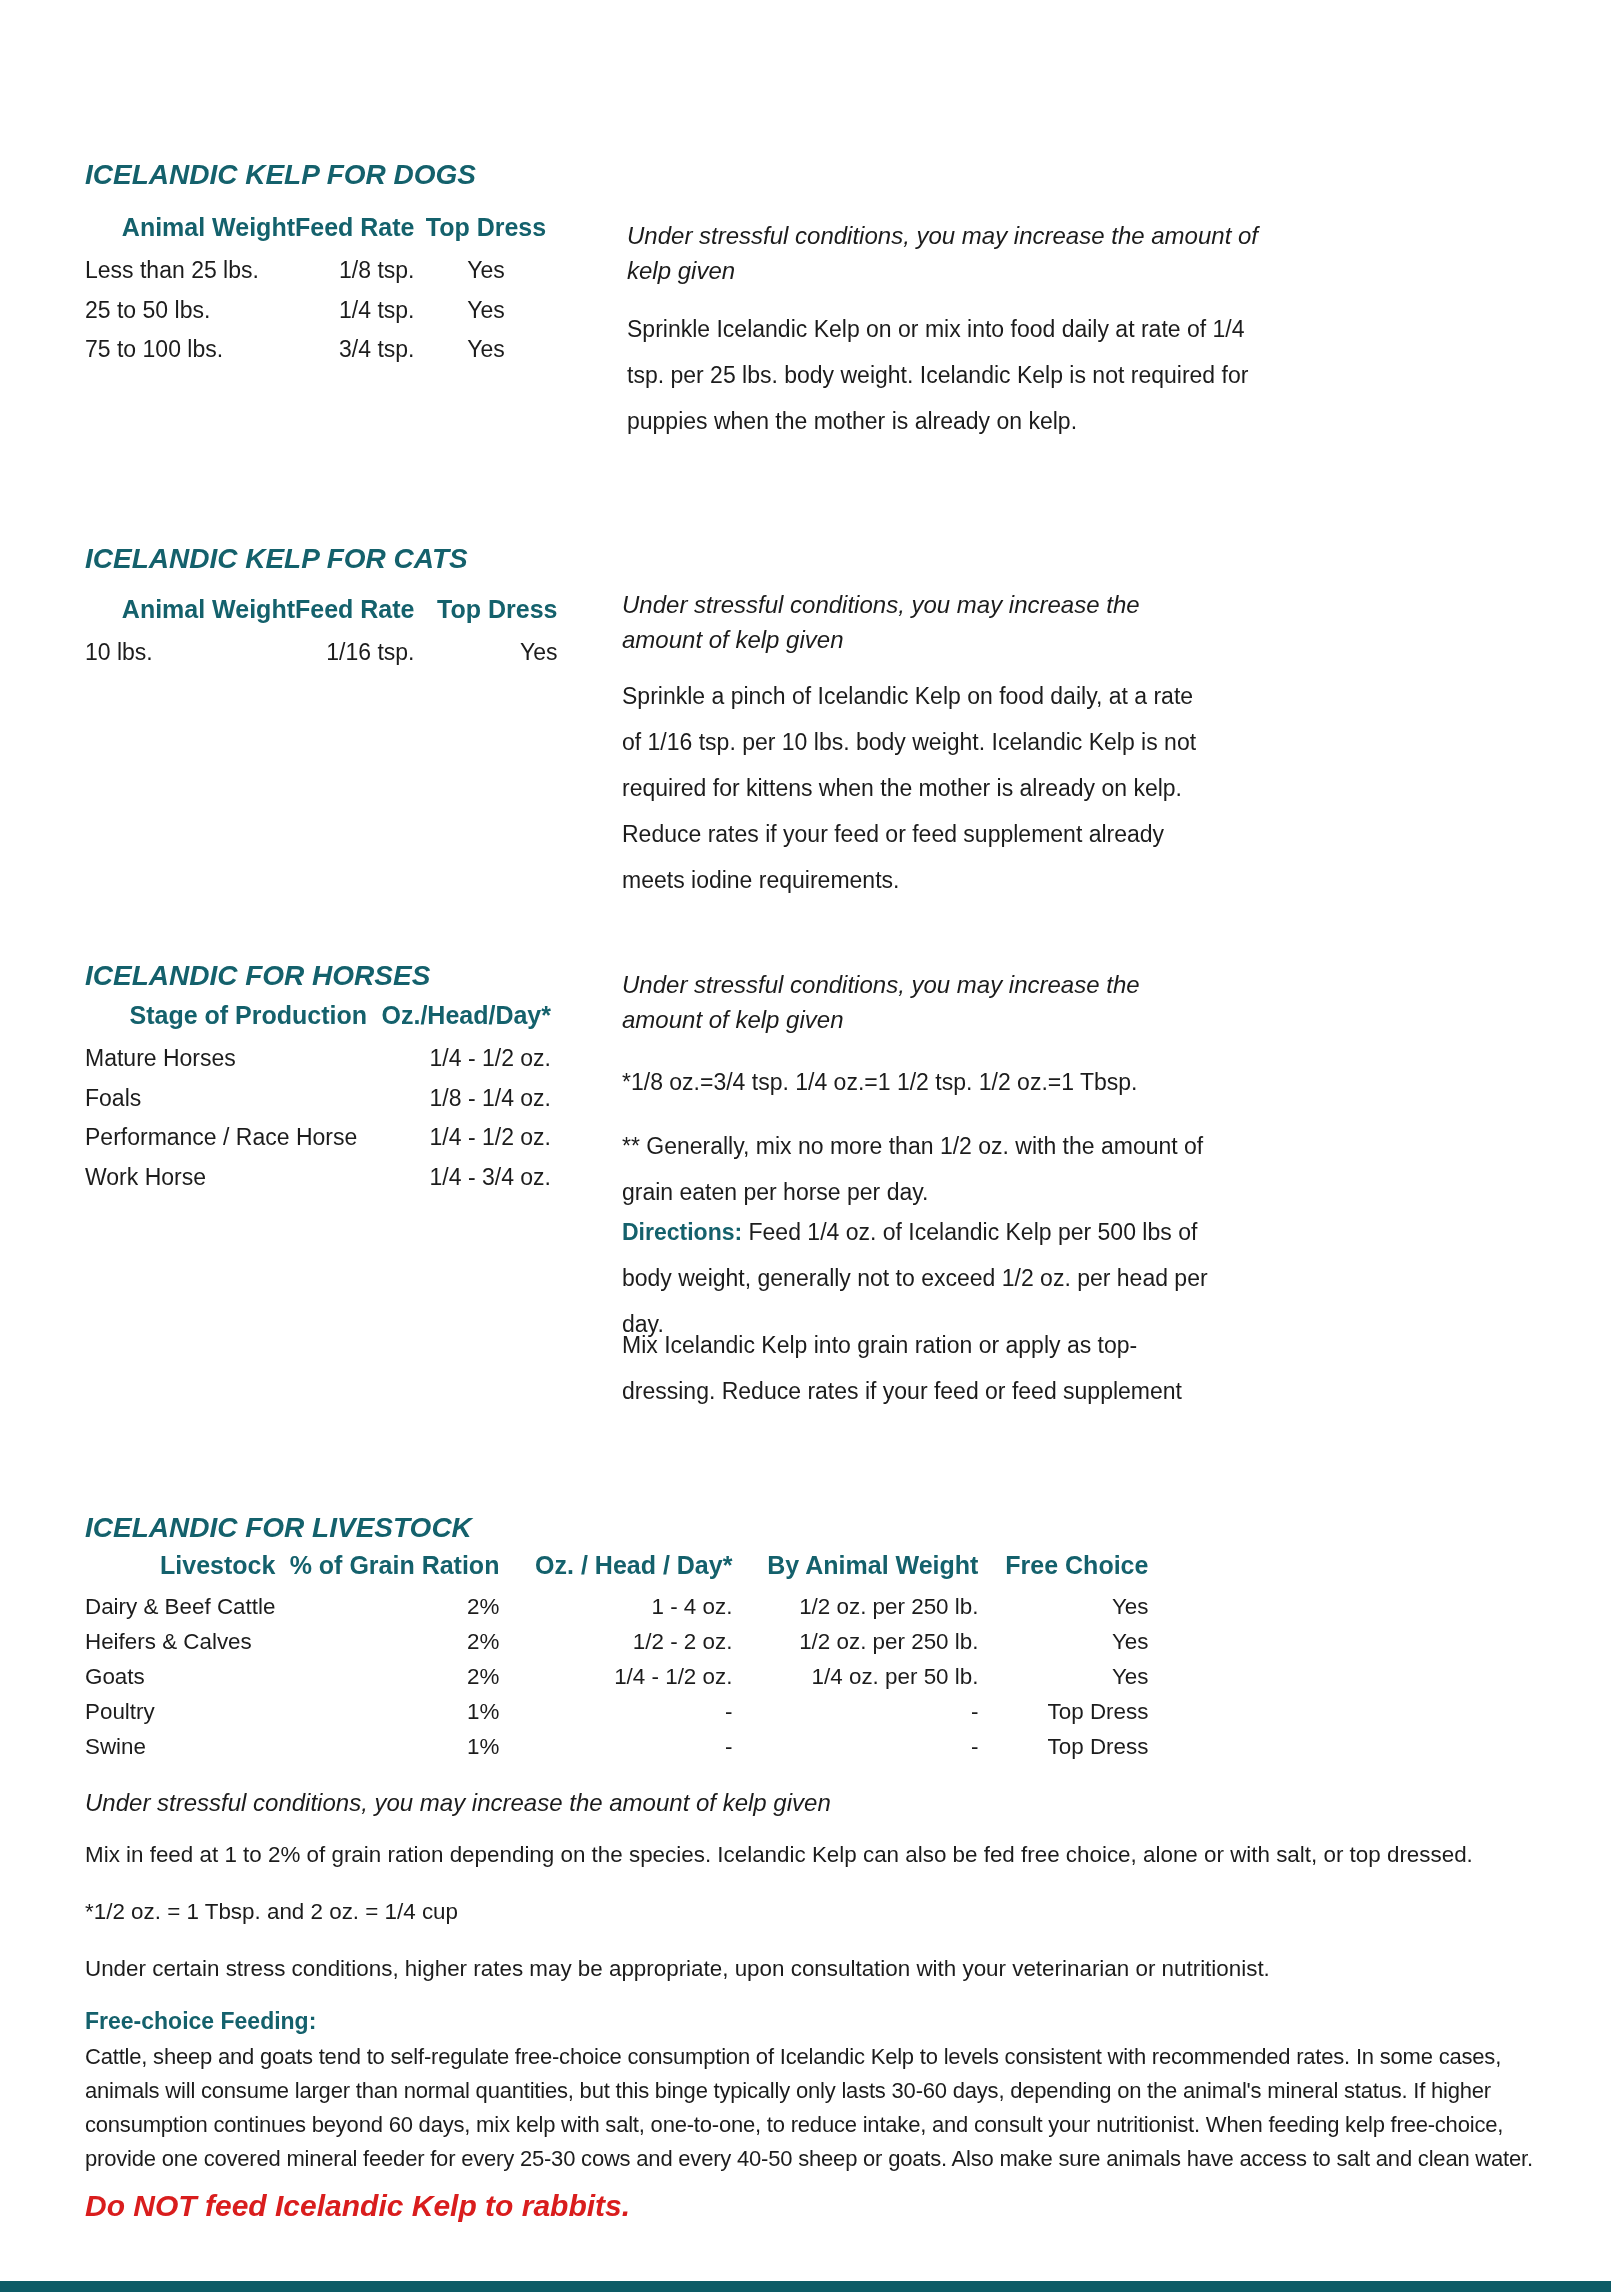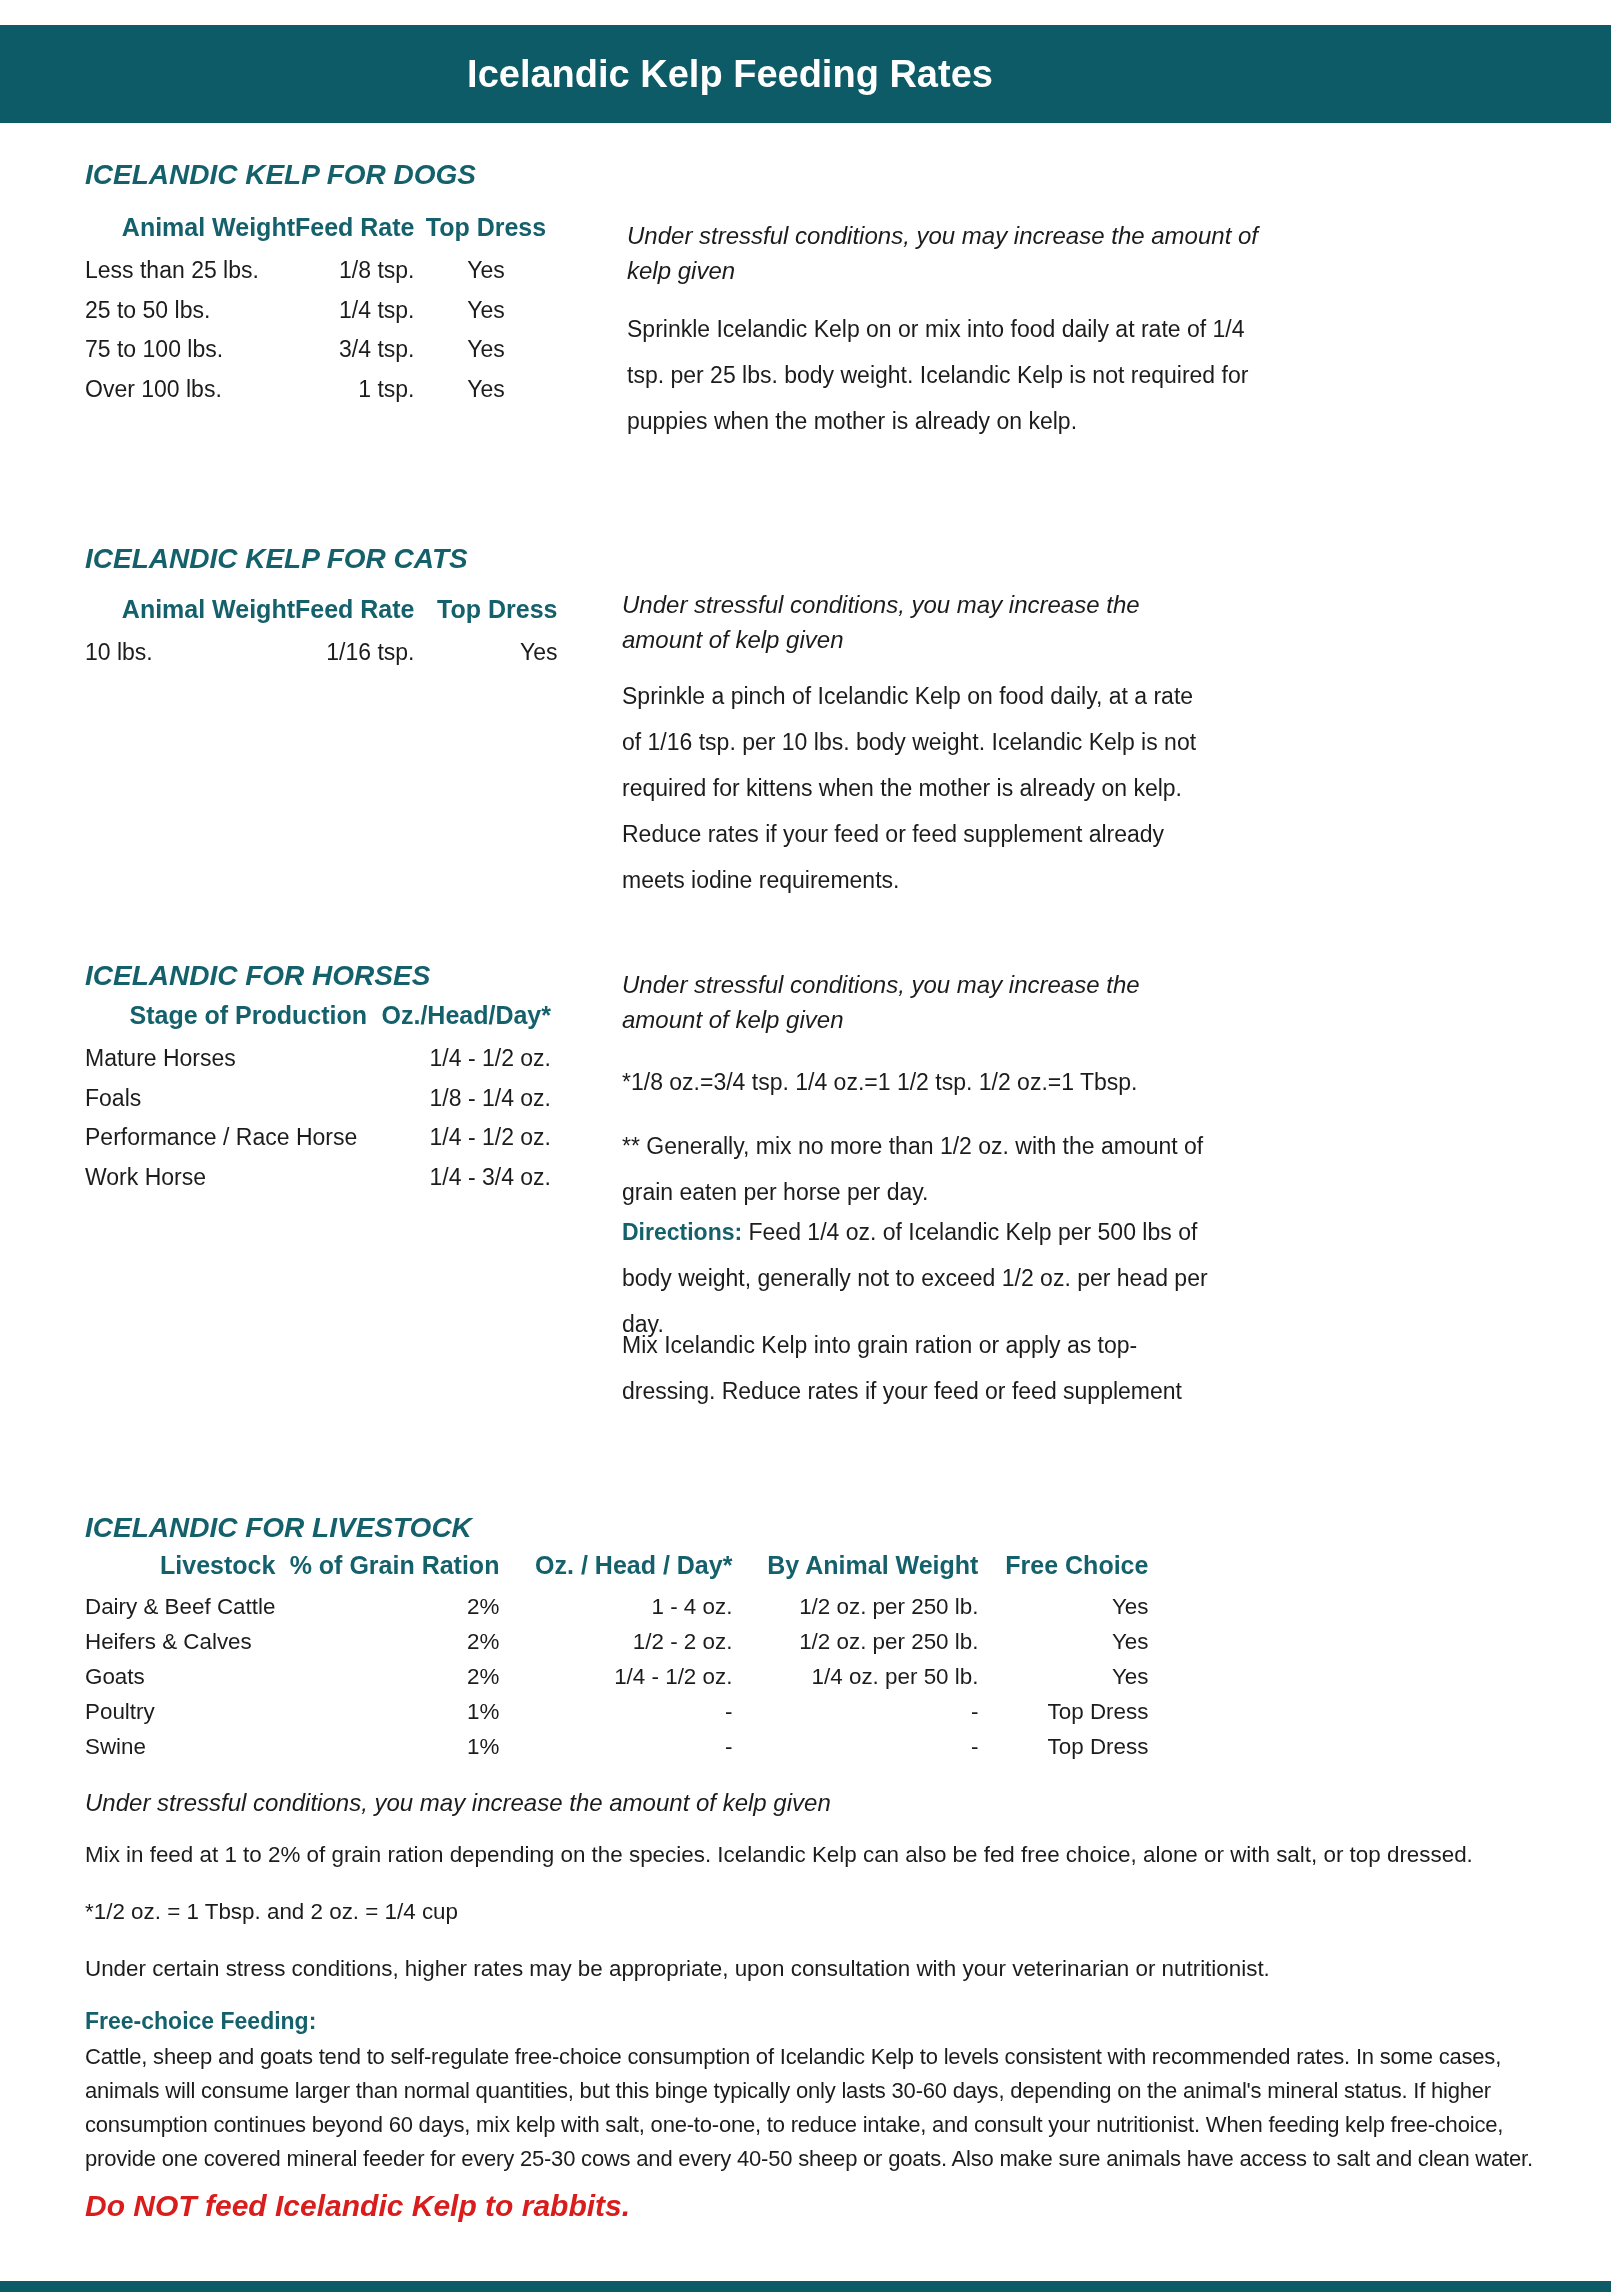--- a/index.html
+++ b/index.html
@@ -40,23 +40,20 @@
     font-style:italic; color:#d91d1d; white-space:nowrap;
   }
   .footer-band { position:absolute; left:0; bottom:0; width:1611px; height:11.6px; background:#0d5b66; }
   .clip3 { height:102px; overflow:hidden; }
 </style>
 </head>
 <body>
 
 <div class="canvas">
 
-  <div class="band">
-    <div class="band-title">Icelandic Kelp Feeding Rates</div>
-  </div>
 
   <div class="sec-heading" style="top:159px;">ICELANDIC KELP FOR DOGS</div>
 
   <table class="rate" style="left:85px; top:213px;">
     <colgroup>
         <col style="width:210px">
         <col style="width:104px">
         <col style="width:143px">
       </colgroup>
     <thead>
@@ -73,25 +70,20 @@
         <td class="c">Yes</td>
       </tr>
         <tr>
         <td>25 to 50 lbs.</td>
         <td class="r">1/4 tsp.</td>
         <td class="c">Yes</td>
       </tr>
         <tr>
         <td>75 to 100 lbs.</td>
         <td class="r">3/4 tsp.</td>
-        <td class="c">Yes</td>
-      </tr>
-        <tr>
-        <td>Over 100 lbs.</td>
-        <td class="r">1 tsp.</td>
         <td class="c">Yes</td>
       </tr>
       </tbody>
   </table>
 
   <div class="note" style="left:627px; top:218px; width:649px;">Under stressful conditions, you may increase the amount of kelp given</div>
   <div class="para" style="left:627px; top:306px; width:654px;">Sprinkle Icelandic Kelp on or mix into food daily at rate of 1/4 tsp. per 25 lbs. body weight. Icelandic Kelp is not required for puppies when the mother is already on kelp.</div>
 
   <div class="sec-heading" style="top:543px;">ICELANDIC KELP FOR CATS</div>
 

